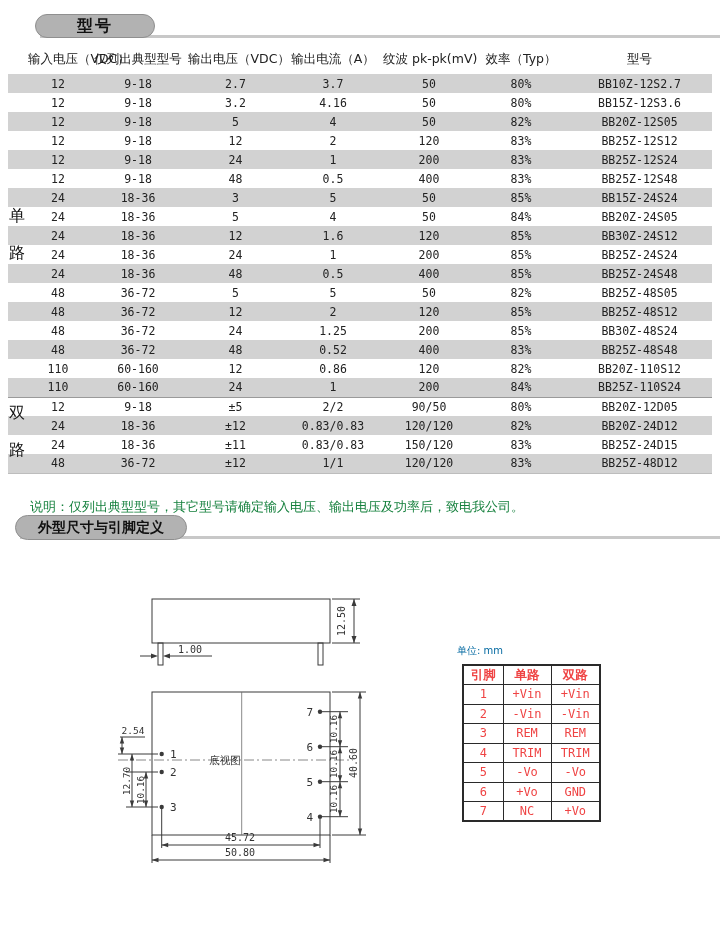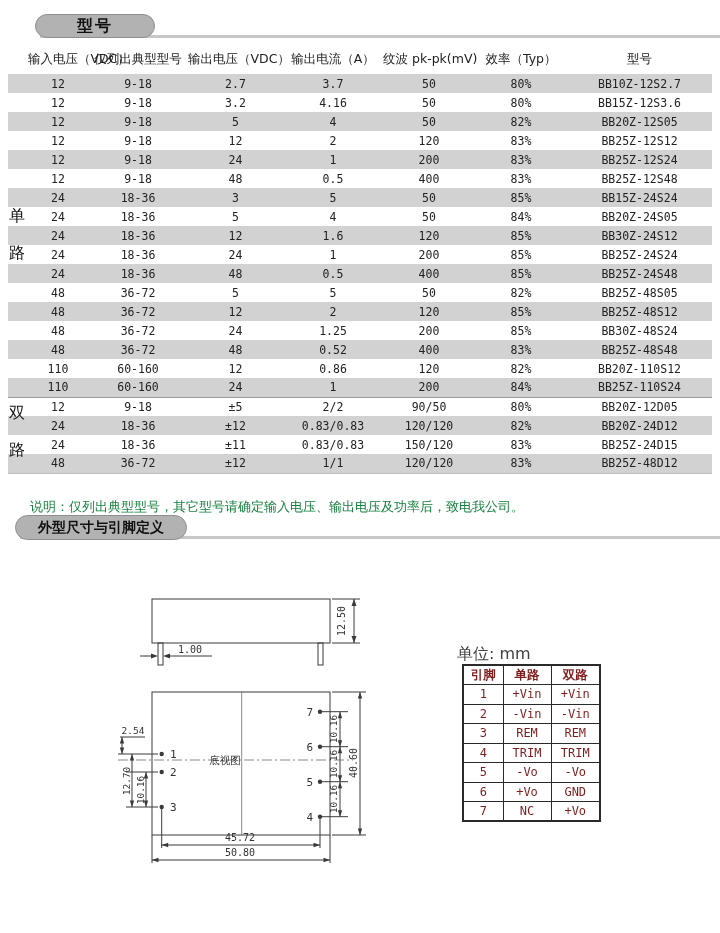--- a/index.html
+++ b/index.html
@@ -34,25 +34,25 @@
   .vlabel.dual { top:394px; }
 
   .note { position:absolute; left:30px; top:482px; font-size:13px; color:#15803d;margin-top:16px; }
 
   
   svg text { font-family:"DejaVu Sans Mono","DejaVu Sans",monospace; fill:#333; }
   .drawing { position:absolute; }
   .side-view { left:140px; top:592px; }
   .bottom-view { left:100px; top:685px; }
 
-  .unit-label { position:absolute; left:457px; top:644px; font-size:16px; color:#404040; }
+  .unit-label { position:absolute; left:457px; top:644px; font-size:10px; color:#0369a1; }
   table.pins { position:absolute; left:462px; top:664px; border-collapse:collapse; background:#fff;
                border:2px solid #2a2a2a; }
   table.pins th, table.pins td { border:1px solid #2a2a2a; height:19.5px; text-align:center;
-               font-size:12px; font-family:"DejaVu Sans Mono","DejaVu Sans",monospace; color:#7f1d1d; }
+               font-size:12px; font-family:"DejaVu Sans Mono","DejaVu Sans",monospace; color:#ef4444; }
   table.pins th { font-family:"DejaVu Sans",sans-serif; font-weight:600; font-size:12.5px; }
   table.pins .col-pin { width:40px; } table.pins .col-s { width:48px; } table.pins .col-d { width:49px; }
 </style>
 </head>
 <body>
 
 <div class="page" style="--stripe: #d2d2d2; --pill: #b2b2b2; --pill-border: #8f8f8f; --rule: #c8c8c8;">
 
   <div class="rule rule1"></div>
   <div class="pill pill1">

